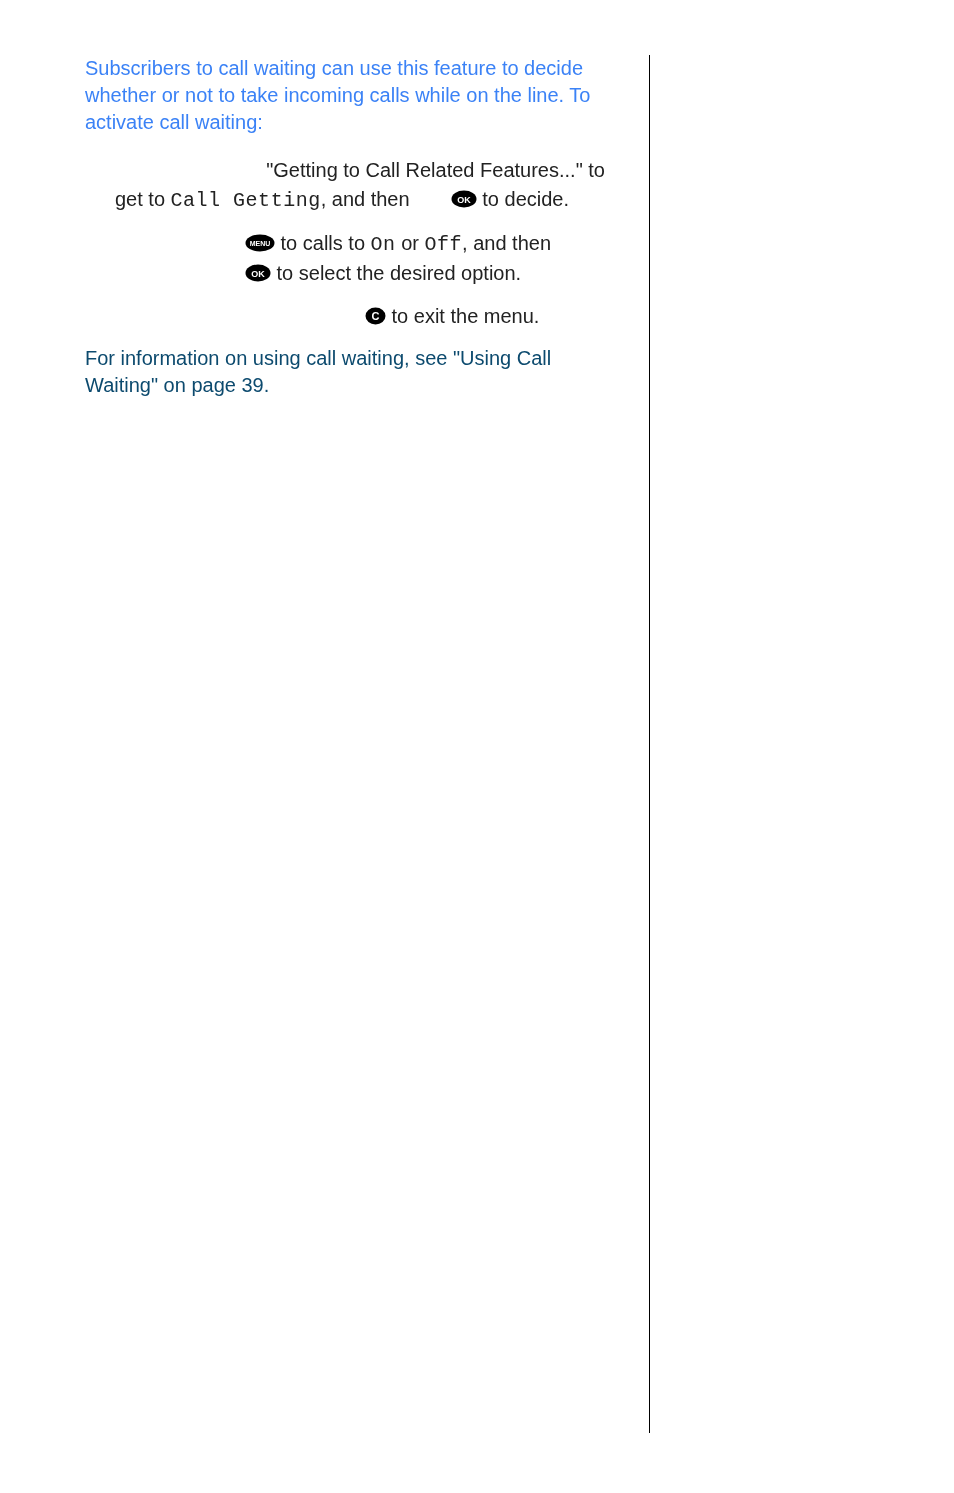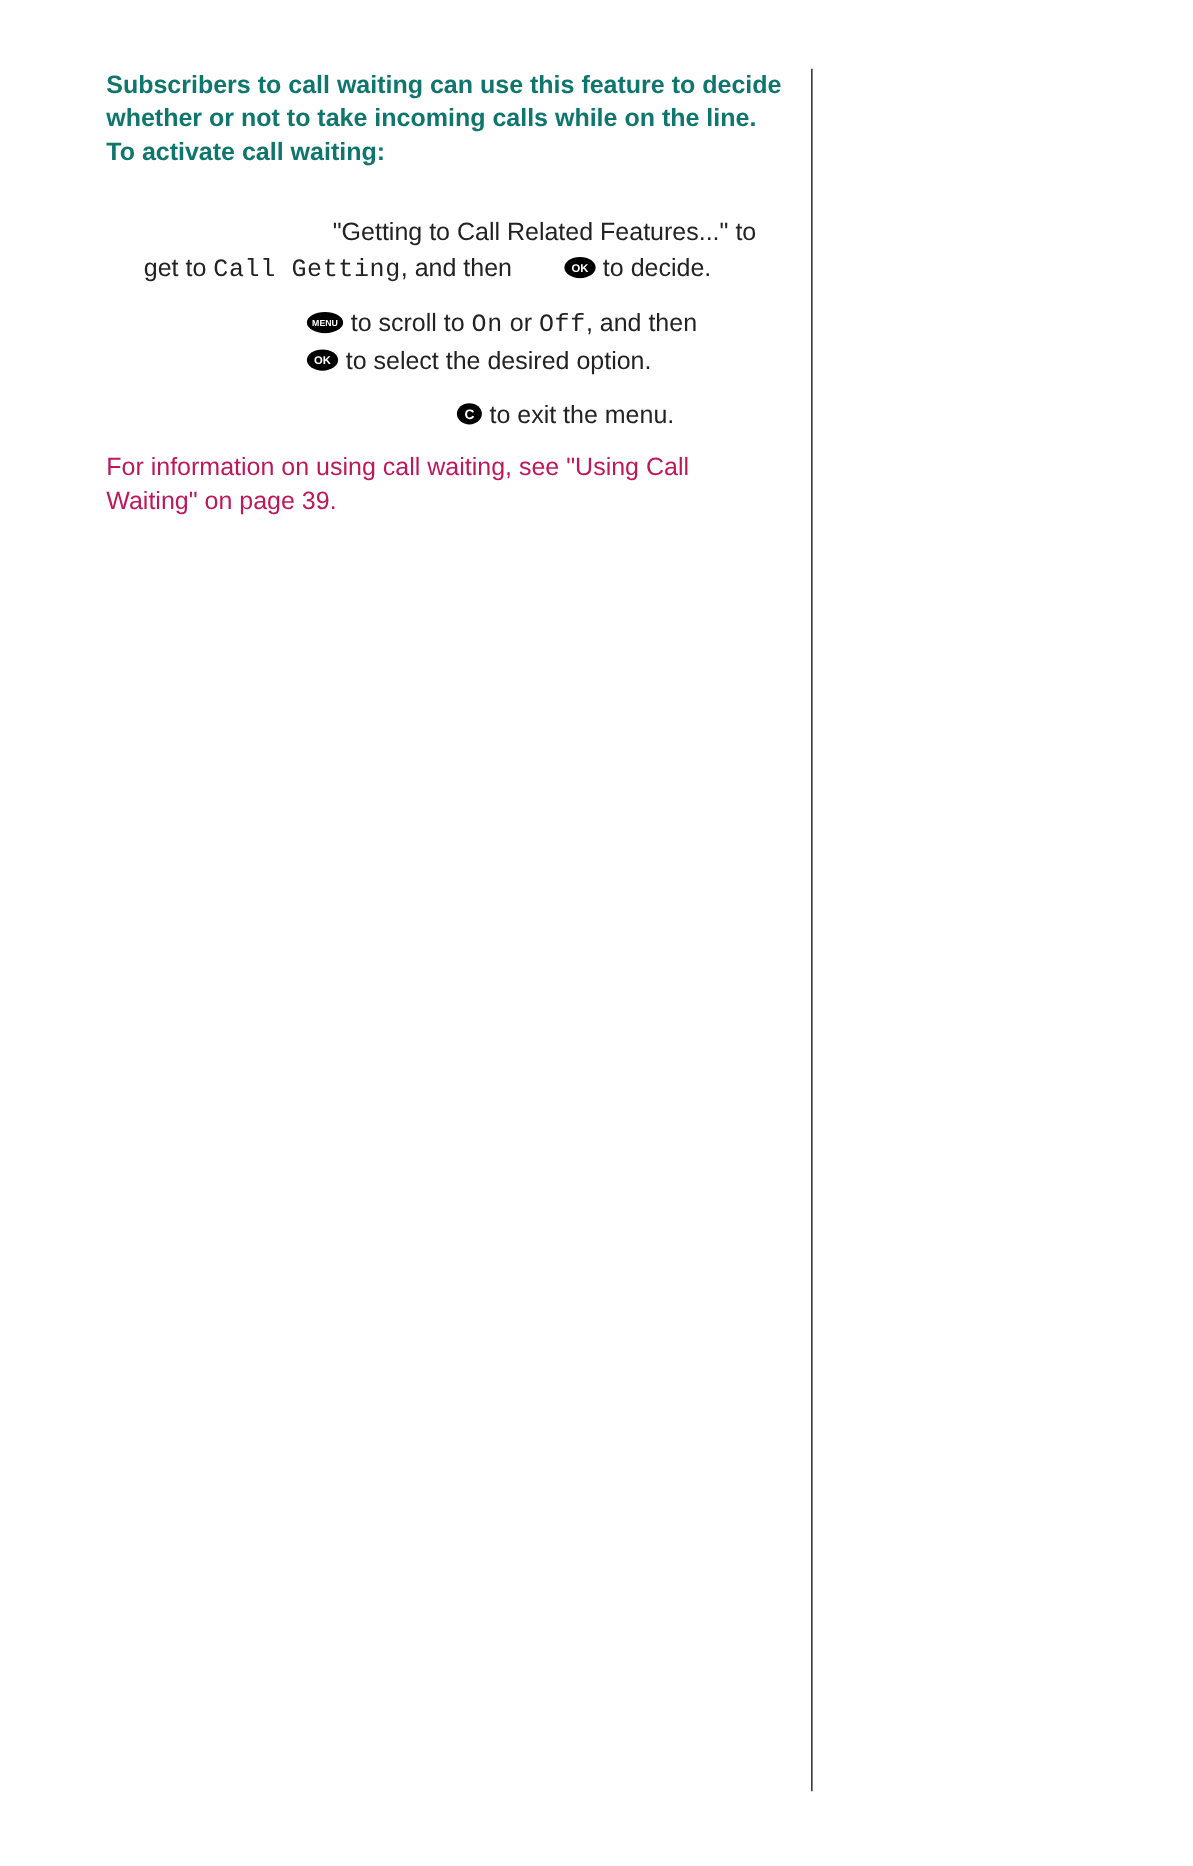--- a/index.html
+++ b/index.html
@@ -27,24 +27,24 @@
     }
     .title {
       font-weight: 900;
       font-style: italic;
       font-size: 34px;
       margin-bottom: 40px;
       letter-spacing: -0.5px;
     }
     .intro {
       font-size: 20px;
-      font-weight: 700;
+      font-weight: 400;
       line-height: 1.35;
-      margin-bottom: 36px;
-      color: #0f766e;
+      margin-bottom: 20px;
+      color: #3b82f6;
     }
     .step {
       font-size: 20px;
       font-weight: 300;
       line-height: 1.45;
       margin-bottom: 14px;
       padding-left: 30px;
       color: #222;
     }
     .step-first {
@@ -77,21 +77,21 @@
       justify-content: center;
       vertical-align: middle;
       position: relative;
       top: -2px;
     }
     .outro {
       font-size: 20px;
       font-weight: 300;
       line-height: 1.35;
       margin-top: 12px;
-      color: #be185d;
+      color: #0c4a6e;
     }
     .indent-block {
       margin-left: 130px;
     }
     .indent-block-2 {
       margin-left: 250px;
     }
   </style>
 </head>
 <body>
@@ -111,21 +111,21 @@
         </svg>
       </span><span> to decide.</span>
     </p>
 
     <p class="step indent-block">
       <span class="icon-menu">
         <svg width="30" height="18" viewBox="0 0 30 18">
           <ellipse cx="15" cy="9" rx="14.5" ry="8.5" fill="#000"></ellipse>
           <text x="15" y="12" font-family="Arial" font-size="7" font-weight="bold" fill="#fff" text-anchor="middle">MENU</text>
         </svg>
-      </span><span> to scroll to </span><span class="mono">On</span><span> or </span><span class="mono">Off</span><span>, and then </span><br>
+      </span><span> to calls to </span><span class="mono">On</span><span> or </span><span class="mono">Off</span><span>, and then </span><br>
       <span class="icon-ok">
         <svg width="26" height="18" viewBox="0 0 26 18">
           <ellipse cx="13" cy="9" rx="12.5" ry="8.5" fill="#000"></ellipse>
           <text x="13" y="12.5" font-family="Arial" font-size="9" font-weight="bold" fill="#fff" text-anchor="middle">OK</text>
         </svg>
       </span><span> to select the desired option.</span>
     </p>
 
     <p class="step indent-block-2">
       <span class="icon-c">

